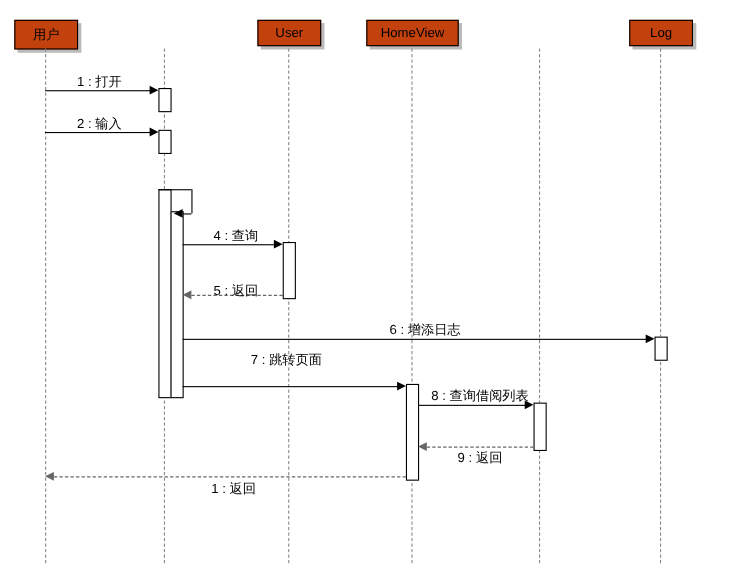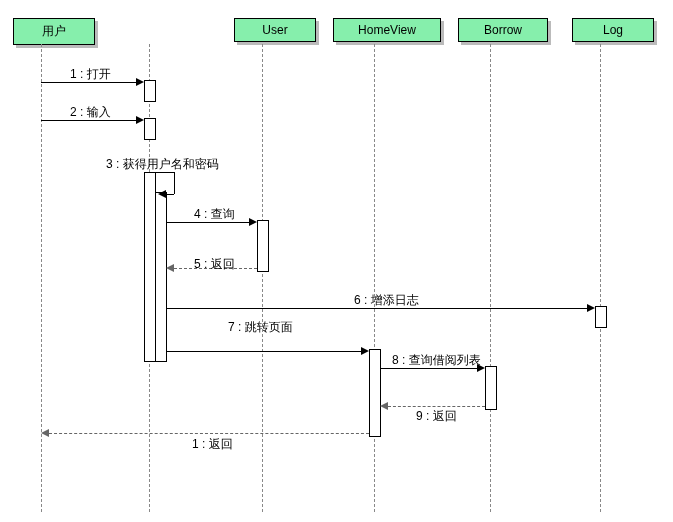--- a/index.html
+++ b/index.html
@@ -1,35 +1,34 @@
 <!DOCTYPE html>
 <html><head>
 <meta charset="utf-8">
 <style>
 html,body{margin:0;padding:0;font-family:Arial,sans-serif;font-size:12px;color:#000;background:#fff}
 .canvas{position:relative;width:673px;height:522px}
-.lifeline-head{position:absolute;top:18px;border:1px solid #000;background:#86efac;text-align:center;padding:4px 12px;box-shadow:3px 3px 0 #bbb}
+.lifeline-head{position:absolute;top:18px;border:1px solid #000;background:#c2410c;text-align:center;padding:4px 0;box-shadow:3px 3px 0 #bbb}
 .lifeline{position:absolute;top:44px;width:0;border-left:1px dashed #888;height:468px}
 .activation{position:absolute;border:1px solid #000;background:#fff;width:10px}
 .msg-line{position:absolute;height:0;border-top:1px solid #000}
 .msg-line-dash{position:absolute;height:0;border-top:1px dashed #666}
 .arrow-r{position:absolute;width:0;height:0;border-top:4px solid transparent;border-bottom:4px solid transparent;border-left:8px solid #000}
 .arrow-l{position:absolute;width:0;height:0;border-top:4px solid transparent;border-bottom:4px solid transparent;border-right:8px solid #000}
 .arrow-l-dash{position:absolute;width:0;height:0;border-top:4px solid transparent;border-bottom:4px solid transparent;border-right:8px solid #666}
 .lbl{position:absolute;white-space:nowrap;font-size:12px}
 </style>
 </head>
 <body>
 
 <div class="canvas">
 
   <div class="lifeline-head" style="left:13px;width:56px"><span>用户</span></div>
   <div class="lifeline-head" style="left:234px;width:56px"><span>User</span></div>
   <div class="lifeline-head" style="left:333px;width:82px"><span>HomeView</span></div>
-  <div class="lifeline-head" style="left:458px;width:64px"><span>Borrow</span></div>
   <div class="lifeline-head" style="left:572px;width:56px"><span>Log</span></div>
 
   <div class="lifeline" style="left:41px"></div>
   <div class="lifeline" style="left:149px"></div>
   <div class="lifeline" style="left:262px"></div>
   <div class="lifeline" style="left:374px"></div>
   <div class="lifeline" style="left:490px"></div>
   <div class="lifeline" style="left:600px"></div>
 
   <div class="activation" style="left:144px;top:80px;height:20px"></div>
@@ -46,21 +45,20 @@
   <div class="lbl" style="left:70px;top:66px"><span>1</span> : <span>打开</span></div>
 
   <div class="msg-line" style="left:41px;top:120px;width:100px"></div>
   <div class="arrow-r" style="left:136px;top:116px"></div>
   <div class="lbl" style="left:70px;top:104px"><span>2</span> : <span>输入</span></div>
 
   <div class="msg-line" style="left:144px;top:172px;width:30px"></div>
   <div style="position:absolute;left:174px;top:172px;width:0;height:22px;border-left:1px solid #000"></div>
   <div class="msg-line" style="left:166px;top:194px;width:8px"></div>
   <div class="arrow-l" style="left:158px;top:190px"></div>
-  <div class="lbl" style="left:106px;top:156px"><span>3</span> : <span>获得用户名和密码</span></div>
 
   <div class="msg-line" style="left:166px;top:222px;width:88px"></div>
   <div class="arrow-r" style="left:249px;top:218px"></div>
   <div class="lbl" style="left:194px;top:206px"><span>4</span> : <span>查询</span></div>
 
   <div class="msg-line-dash" style="left:174px;top:268px;width:83px"></div>
   <div class="arrow-l-dash" style="left:166px;top:264px"></div>
   <div class="lbl" style="left:194px;top:256px"><span>5</span> : <span>返回</span></div>
 
   <div class="msg-line" style="left:166px;top:308px;width:426px"></div>

